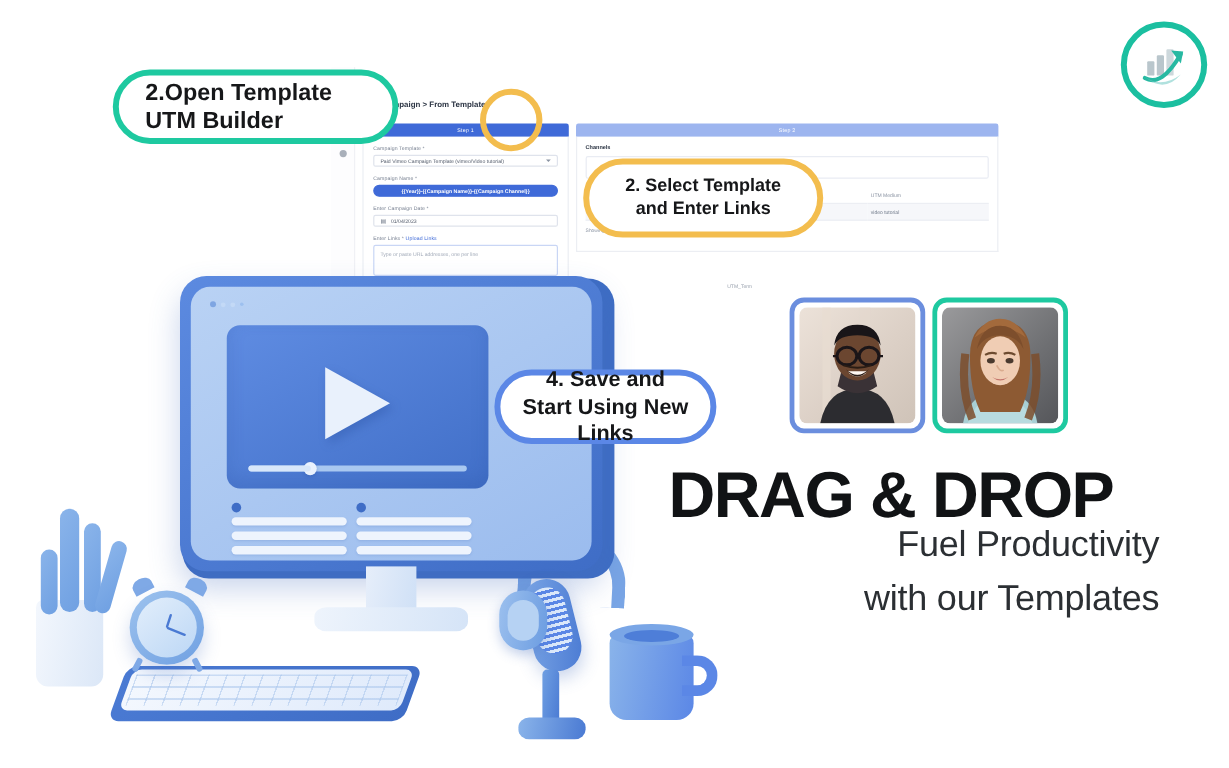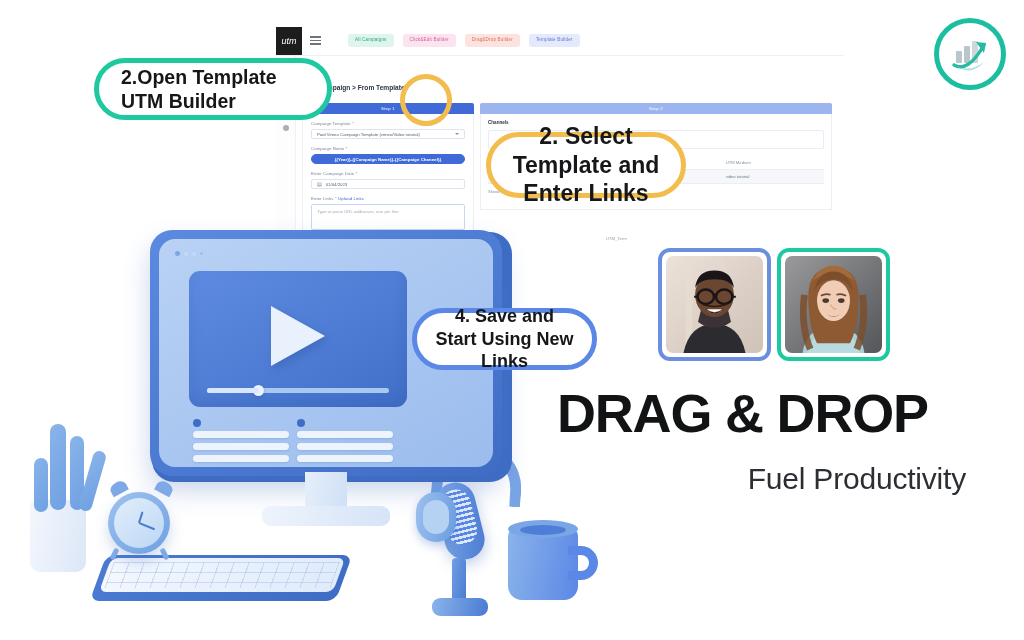--- a/index.html
+++ b/index.html
@@ -252,36 +252,36 @@
   .portrait.p2 { left: 777px; top: 248px; width: 113px; height: 113px; border: 4px solid #1ec9a0; }
   .ph { position: absolute; inset: 4px; border-radius: 7px; overflow: hidden; }
 
   
   .headline {
     position: absolute; left: 557px; top: 386px;
     font-size: 54px; font-weight: bold; letter-spacing: -1.2px; color: #111315;
     line-height: 1;
   }
   .sub {
-    position: absolute; right: 58px; top: 456px; text-align: right;
+    position: absolute; right: 58px; top: 431px; text-align: right;
     font-size: 30px; color: #2b2f33; line-height: 1.5; letter-spacing: -.2px;
   }
 
   
   .callout {
     position: absolute; background: #ffffff; display: flex; align-items: center;
     font-weight: bold; color: #161719; line-height: 1.25;
   }
   .callout.c1 {
     left: 94px; top: 58px; width: 238px; height: 62px;
     border: 5px solid #1ec9a0; border-radius: 33px; padding: 0 22px; font-size: 19.5px;
   }
   .callout.c2 {
     left: 486px; top: 132px; width: 200px; height: 66px;
-    border: 5px solid #f3bd4e; border-radius: 34px; padding: 0 18px; font-size: 23px;
+    border: 5px solid #f3bd4e; border-radius: 34px; padding: 0 18px; font-size: 15px;
     justify-content: center; text-align: center;
   }
   .callout.c3 {
     left: 412px; top: 308px; width: 185px; height: 62px;
     border: 5px solid #5b87e6; border-radius: 32px; padding: 0 18px; font-size: 18px;
     justify-content: center; text-align: center;
   }
   .ring {
     position: absolute; left: 400px; top: 74px; width: 52px; height: 52px;
     border: 5px solid #f3bd4e; border-radius: 50%;
@@ -292,34 +292,20 @@
     position: absolute; right: 18px; top: 18px; width: 72px; height: 72px;
     border-radius: 50%; border: 5px solid #1bbfa0; background: #fff;
     display: flex; align-items: center; justify-content: center;
   }
 </style>
 </head>
 <body>
 
 <div class="app-shot">
 
-  <div class="app-topbar">
-    <div class="app-logo">utm</div>
-    <div class="hamburger">
-        <span></span>
-        <span></span>
-        <span></span>
-      </div>
-    <div class="navpills">
-      <div class="pill green">All Campaigns</div>
-      <div class="pill pink">Click&amp;Edit Builder</div>
-      <div class="pill red">Drag&amp;Drop Builder</div>
-      <div class="pill blue">Template Builder</div>
-    </div>
-  </div>
 
   <div class="app-body">
     <div class="app-sidebar">
       <div class="sb-ico"></div>
       <div class="sb-ico"></div>
       <div class="sb-ico"></div>
       <div class="sb-ico c"></div>
     </div>
 
     <div class="breadcrumb">New Campaign &gt; From Template</div>
@@ -505,20 +491,21 @@
       <path d="M47 50 q3 6 6 4" stroke="#d9ab8e" stroke-width="1.4" fill="none"></path>
       <path d="M43 60 q7 4 14 0 q-7 6 -14 0" fill="#c4766c"></path>
       <path d="M20 40 q-4 32 6 56 M80 40 q4 32 -6 56" stroke="#7c4e2b" stroke-width="7" fill="none" opacity=".85"></path>
     </svg>
   </div>
 </div>
 
 <div class="headline">DRAG &amp; DROP</div>
 <div class="sub">
   <div>Fuel Productivity</div>
+  <div>with our Templates</div>
 </div>
 
 <div class="ring"></div>
 <div class="callout c1">2.Open Template UTM Builder</div>
 <div class="callout c2">2. Select Template and Enter Links</div>
 <div class="callout c3">4. Save and Start Using New Links</div>
 
 <div class="brand">
   <svg width="44" height="44" viewBox="0 0 44 44">
     <rect x="8" y="19" width="6" height="12" rx="1" fill="#b9c6cc"></rect>

